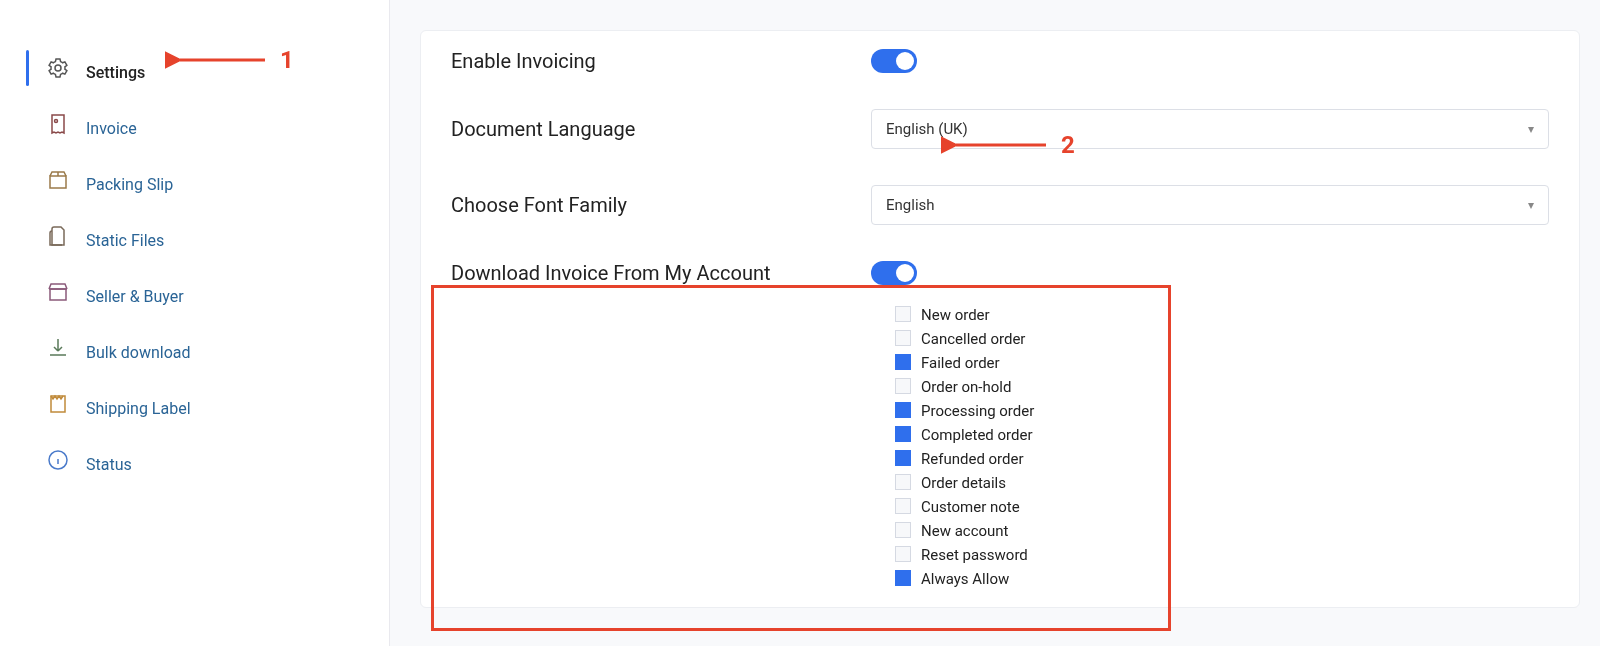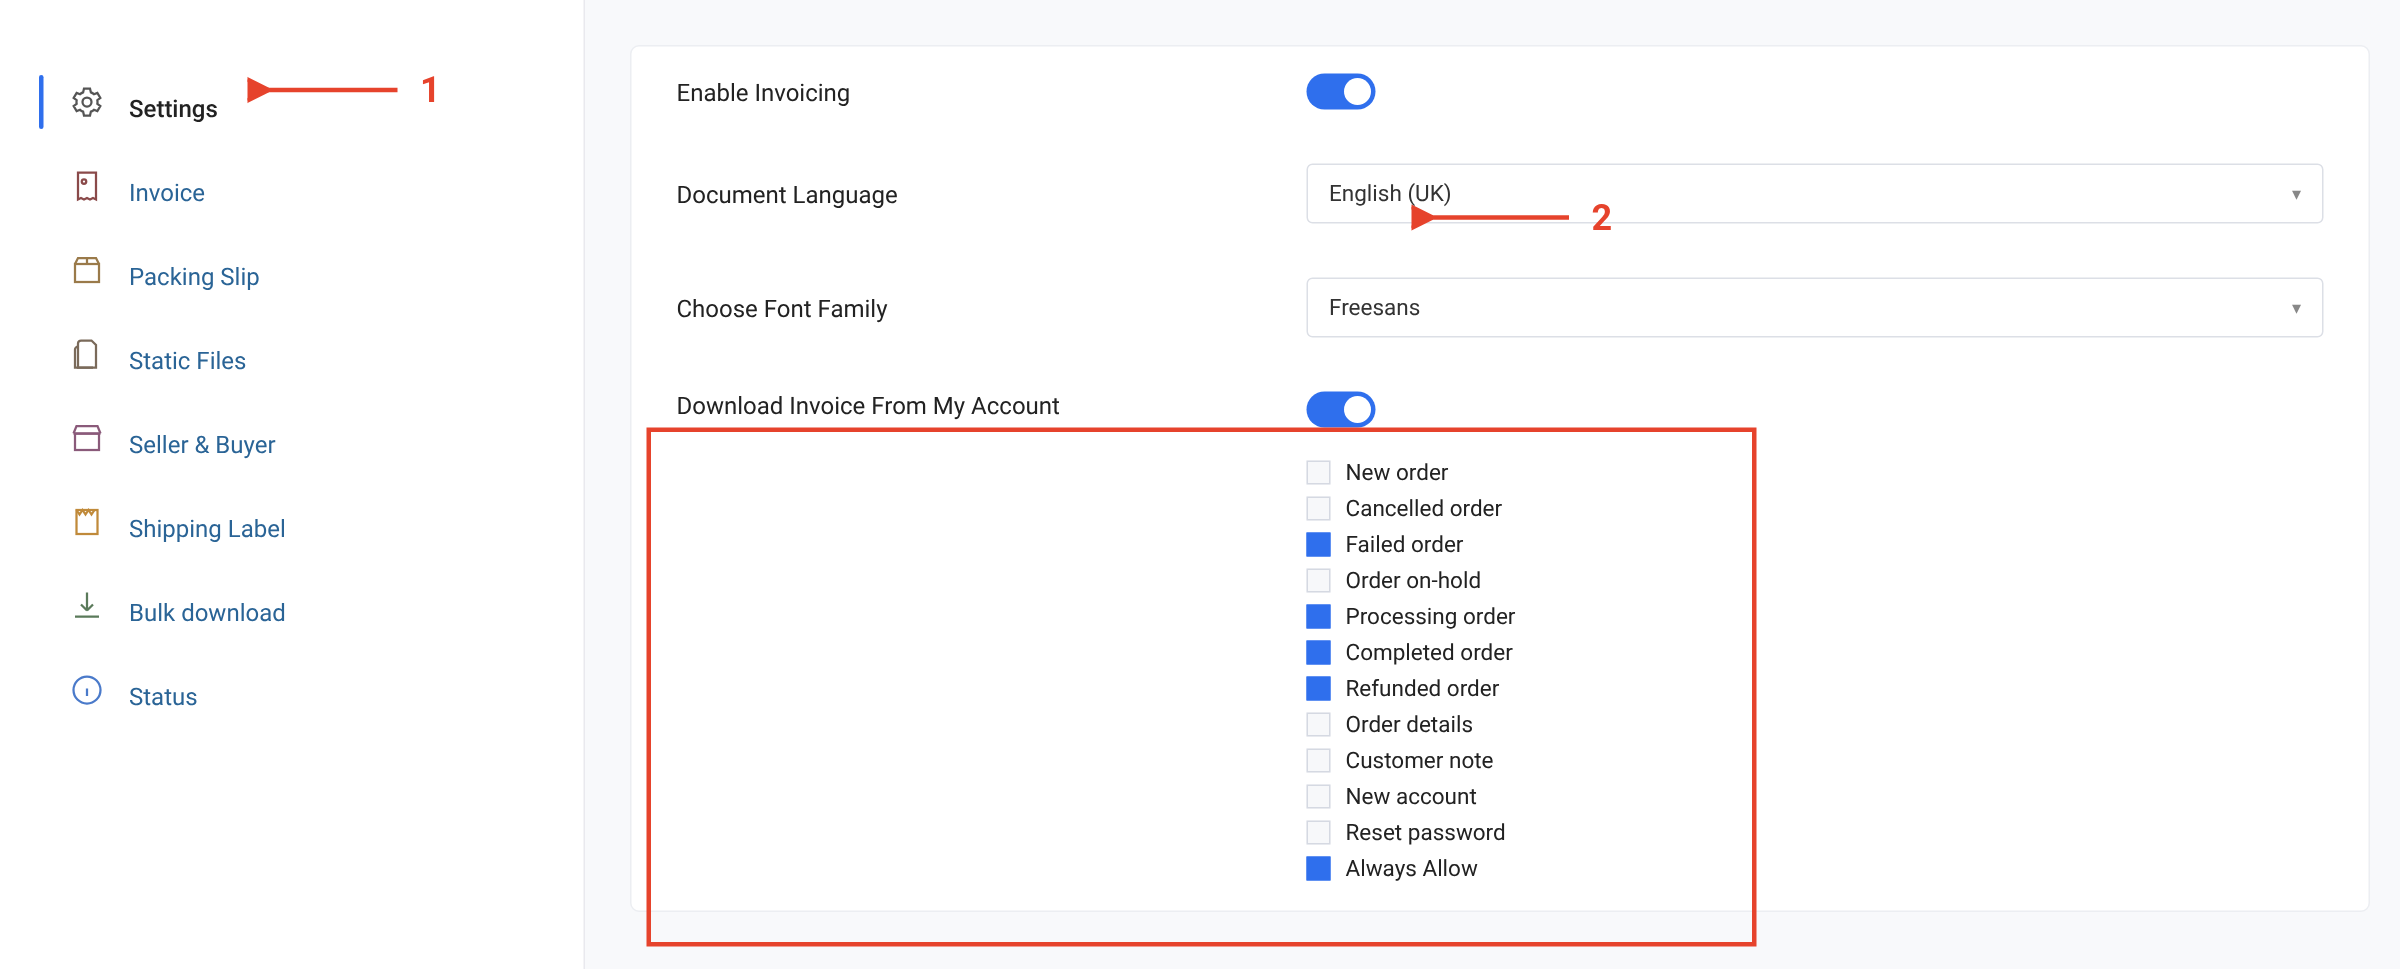--- a/index.html
+++ b/index.html
@@ -12,34 +12,34 @@
     .nav-item .icon-wrap { width: 28px; height: 28px; display: inline-flex; align-items: center; justify-content: center; margin-right: 14px; }
     .nav-item span.label { font-size: 16px; }
     .nav-item.active { color: #222; font-weight: 500; }
     .nav-item.active::before { content: ""; position: absolute; left: 26px; top: 10px; bottom: 10px; width: 3px; background: #2f6fed; border-radius: 2px; }
 
     
     .content { flex: 1; padding: 30px 20px 20px 30px; background: #f8f9fb; }
     .card { background: #fff; border-radius: 6px; border: 1px solid #eceef2; overflow: visible; position: relative; }
     .card-title { font-weight: 700; font-size: 17px; padding: 28px 30px 18px; border-bottom: 1px solid #eceef2; }
     .form-row { display: flex; align-items: center; padding: 18px 30px; }
-    .form-row .row-label { width: 420px; font-size: 16px; color: #222; }
+    .form-row .row-label { width: 420px; font-size: 20px; color: #222; }
     .form-row .row-control { flex: 1; }
 
     
     .toggle { width: 46px; height: 24px; background: #2f6fed; border-radius: 24px; position: relative; cursor: pointer; }
     .toggle .knob { position: absolute; right: 3px; top: 3px; width: 18px; height: 18px; background: #fff; border-radius: 50%; }
 
     
     .select { width: 100%; max-width: 680px; border: 1px solid #dcdfe6; border-radius: 4px; padding: 10px 14px; background: #fff; display: flex; align-items: center; justify-content: space-between; cursor: pointer; color: #333; gap: 16px; }
     .select .chev { color: #888; font-size: 12px; }
 
     
     .checklist { display: flex; flex-direction: column; gap: 4px; }
-    .check-item { display: flex; align-items: center; gap: 10px; padding: 1px 0; cursor: pointer; }
+    .check-item { display: flex; align-items: flex-start; gap: 10px; padding: 1px 0; cursor: pointer; margin-left: 24px; }
     .chk { width: 16px; height: 16px; border: 1px solid #d5d9e2; background: #f7f8fa; flex-shrink: 0; }
     .chk.on { background: #2f6fed; border-color: #2f6fed; }
     .check-item span { font-size: 15px; }
 
     
     .highlight-box { position: absolute; border: 3px solid #e6432c; pointer-events: none; }
 
     
     .anno { position: absolute; display: flex; align-items: center; gap: 10px; pointer-events: none; }
     .anno .num { color: #e6432c; font-weight: 700; font-size: 24px; }
@@ -99,35 +99,35 @@
         <svg class="icon" viewBox="0 0 24 24" fill="none" stroke="#8a5a7a" stroke-width="1.5">
             <rect x="4" y="9" width="16" height="11"></rect>
             <path d="M3 9l2-5h14l2 5M3 9h18"></path>
           </svg>
       </span>
       <span class="label">Seller &amp; Buyer</span>
     </div>
 
     <div class="nav-item">
       <span class="icon-wrap">
+        <svg class="icon" viewBox="0 0 24 24" fill="none" stroke="#5a7a5a" stroke-width="1.5">
+            <path d="M12 3v12m0 0l-4-4m4 4l4-4M4 19h16"></path>
+          </svg>
+      </span>
+      <span class="label">Bulk download</span>
+    </div>
+
+    <div class="nav-item">
+      <span class="icon-wrap">
         <svg class="icon" viewBox="0 0 24 24" fill="none" stroke="#c08a3a" stroke-width="1.5">
             <rect x="5" y="4" width="14" height="16"></rect>
             <path d="M5 4l2 3 2-3 2 3 2-3 2 3 2-3"></path>
           </svg>
       </span>
       <span class="label">Shipping Label</span>
-    </div>
-
-    <div class="nav-item">
-      <span class="icon-wrap">
-        <svg class="icon" viewBox="0 0 24 24" fill="none" stroke="#5a7a5a" stroke-width="1.5">
-            <path d="M12 3v12m0 0l-4-4m4 4l4-4M4 19h16"></path>
-          </svg>
-      </span>
-      <span class="label">Bulk download</span>
     </div>
 
     <div class="nav-item">
       <span class="icon-wrap">
         <svg class="icon" viewBox="0 0 24 24" fill="none" stroke="#4a7aca" stroke-width="1.5">
             <circle cx="12" cy="12" r="9"></circle>
             <path d="M12 8h.01M12 11v5"></path>
           </svg>
       </span>
       <span class="label">Status</span>
@@ -166,21 +166,21 @@
             <span>English (UK)</span>
             <span class="chev">▾</span>
           </div>
         </div>
       </div>
 
       <div class="form-row">
         <div class="row-label">Choose Font Family</div>
         <div class="row-control">
           <div class="select">
-            <span>Freesans</span>
+            <span>English</span>
             <span class="chev">▾</span>
           </div>
         </div>
       </div>
 
       <div class="form-row" style="align-items:flex-start;">
         <div class="row-label">Download Invoice From My Account</div>
         <div class="row-control">
           <div class="toggle" style="margin-bottom:20px;">
               <div class="knob"></div>

